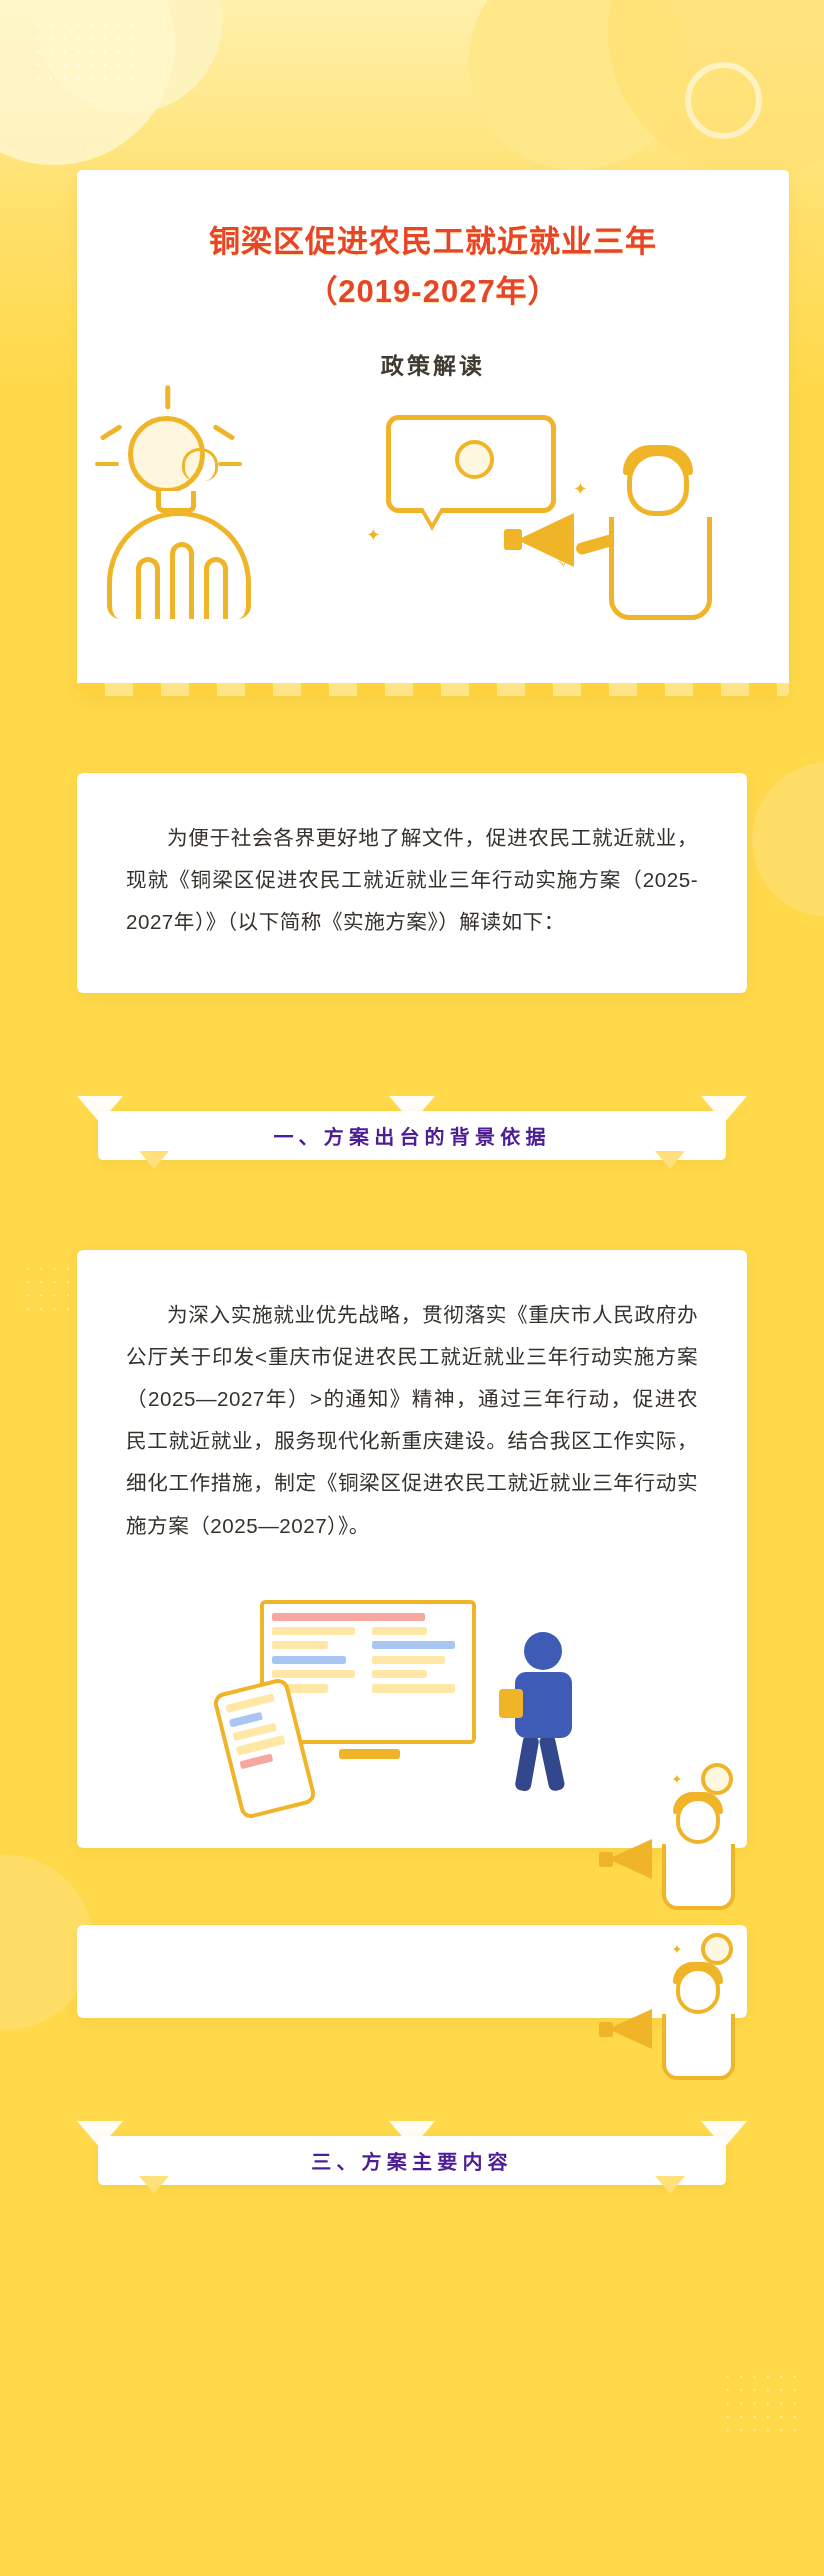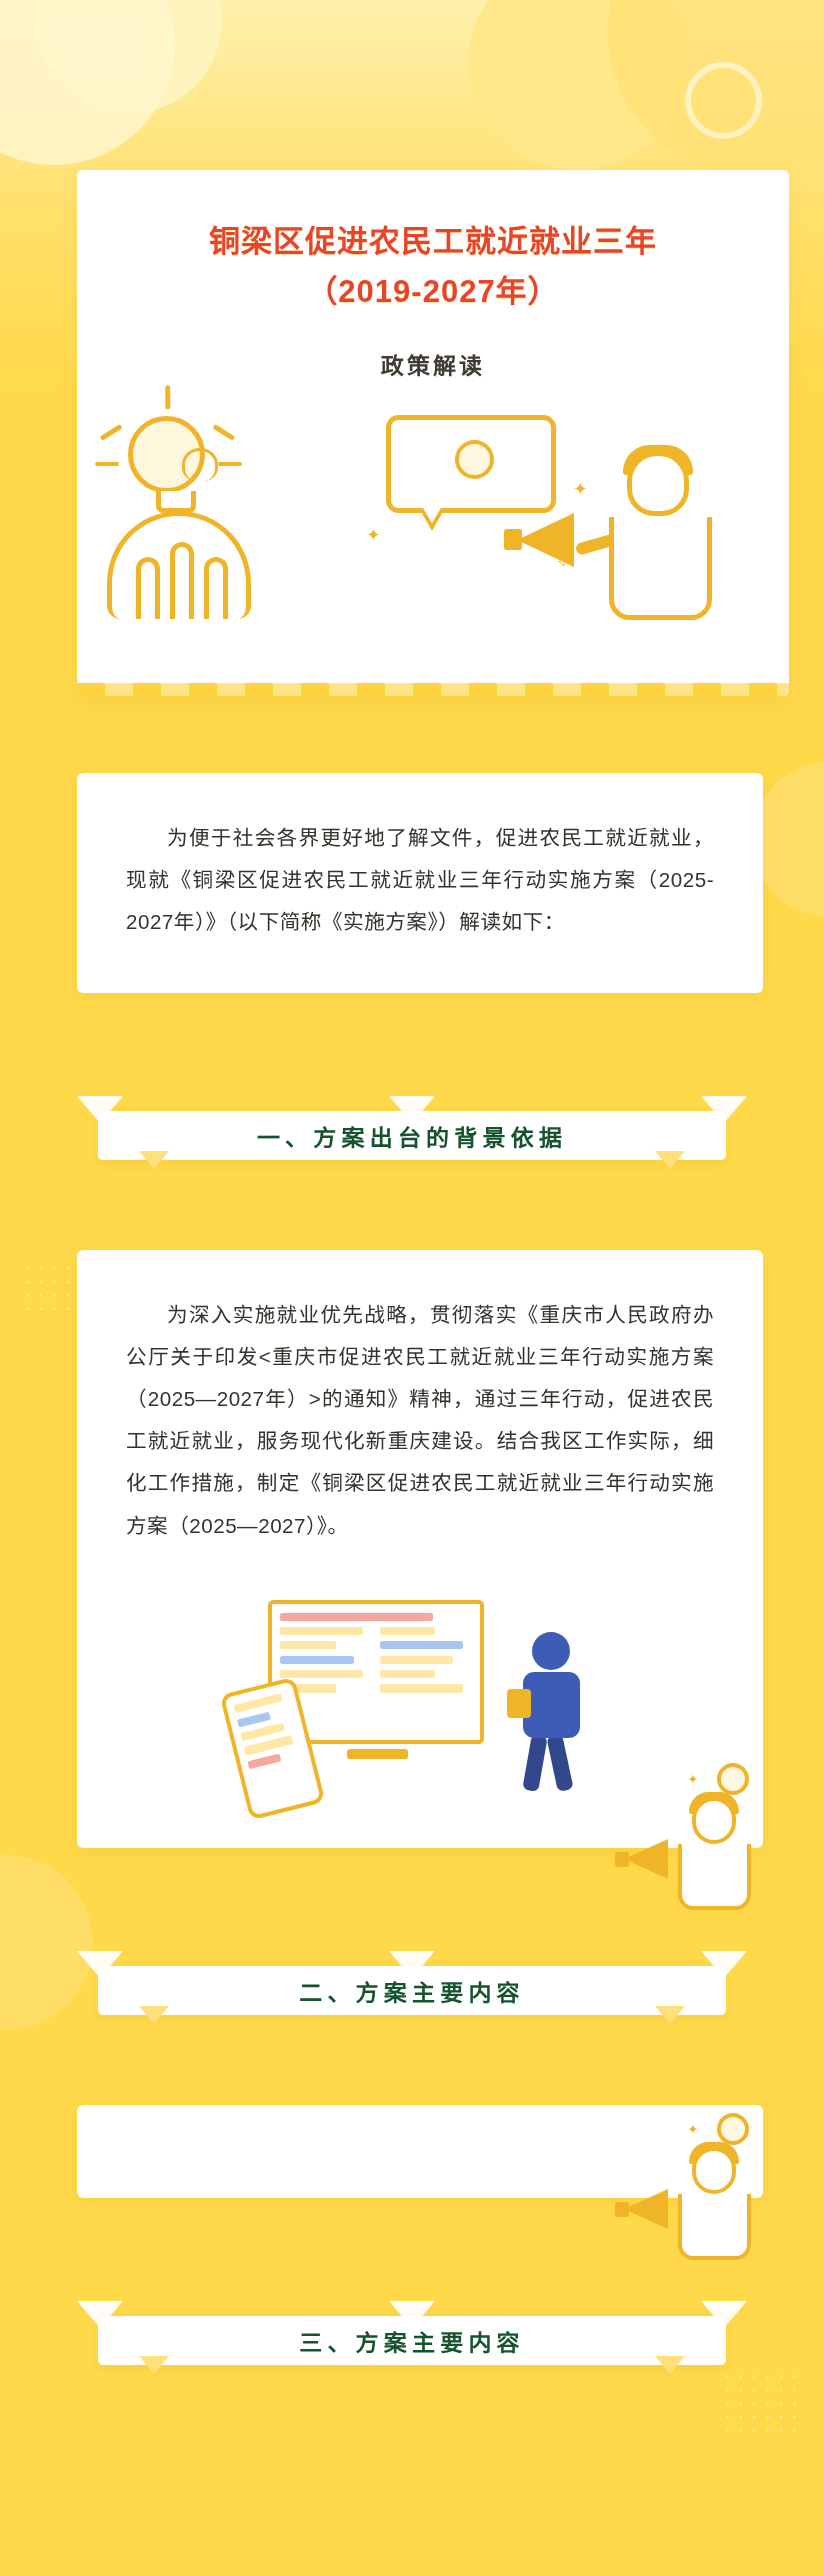--- a/index.html
+++ b/index.html
@@ -126,21 +126,21 @@
                border-right:57px solid #f0b429;}
   .mega-body { position:absolute; left:-53px; top:78px; width:17.5px; height:20.6px; background:#f0b429;
                border-radius:3.1px;}
   .hero-strip {
     position:absolute; left:0; bottom:0; width:100%; height:13.4px;
     background:repeating-linear-gradient(90deg,#ffd23f 0 28px,#ffe488 28px 56px);
   }
 
   
   .card {
-    margin:77px 61px 0 77px;
+    margin:77px 77px 0 77px;
     background:#fff;
     border-radius:6.2px;
     padding:44px 49px 49px 49px;
     box-shadow:0 4.1px 13.4px rgba(190,140,0,.10);
     position:relative;
   }
   .card p {
     font-size:20.6px;
     line-height:2.05;
     color:#35322c;
@@ -155,21 +155,21 @@
     position:relative;
     margin:103px 77px 0 77px;
     height:77px;
   }
   .sh-bar {
     position:absolute; left:20.6px; top:15.5px; right:20.6px; height:49px;
     background:#ffffff; border-radius:5.2px;
     box-shadow:0 3.1px 9.3px rgba(190,140,0,.12);
     display:flex; align-items:center; justify-content:center;
   }
-  .sh-text { font-size:23px; font-weight:bold; color:#14532d; letter-spacing:5.2px;font-family:Liberation Serif, serif; }
+  .sh-text { font-size:20px; font-weight:bold; color:#4c1d95; letter-spacing:5.2px;font-family:Liberation Serif, serif; }
   .tri {
     position:absolute; width:0; height:0;
     border-left:23px solid transparent; border-right:23px solid transparent;
     border-top:27px solid #ffffff; opacity:.95;
   }
   .tri.left  { left:0;   top:0; }
   .tri.mid   { left:calc(50% - 23px); top:0; border-top-color:#fff; }
   .tri.right { right:0;  top:0; }
   .tri-sm {
     position:absolute; width:0; height:0;
@@ -339,30 +339,20 @@
       <div class="m-spark">✦</div>
       <div class="m-bulb"></div>
       <div class="m-mega"></div>
       <div class="m-mega-b"></div>
       <div class="m-hair"></div>
       <div class="m-head"></div>
       <div class="m-body"></div>
     </div>
   </div>
 
-  <div class="section-head">
-    <div class="tri left"></div>
-    <div class="tri mid"></div>
-    <div class="tri right"></div>
-    <div class="sh-bar">
-      <span class="sh-text">二、方案主要内容</span>
-    </div>
-    <div class="tri-sm l"></div>
-    <div class="tri-sm r"></div>
-  </div>
 
   <div class="card">
     <div class="mascot">
       <div class="m-spark">✦</div>
       <div class="m-bulb"></div>
       <div class="m-mega"></div>
       <div class="m-mega-b"></div>
       <div class="m-hair"></div>
       <div class="m-head"></div>
       <div class="m-body"></div>

